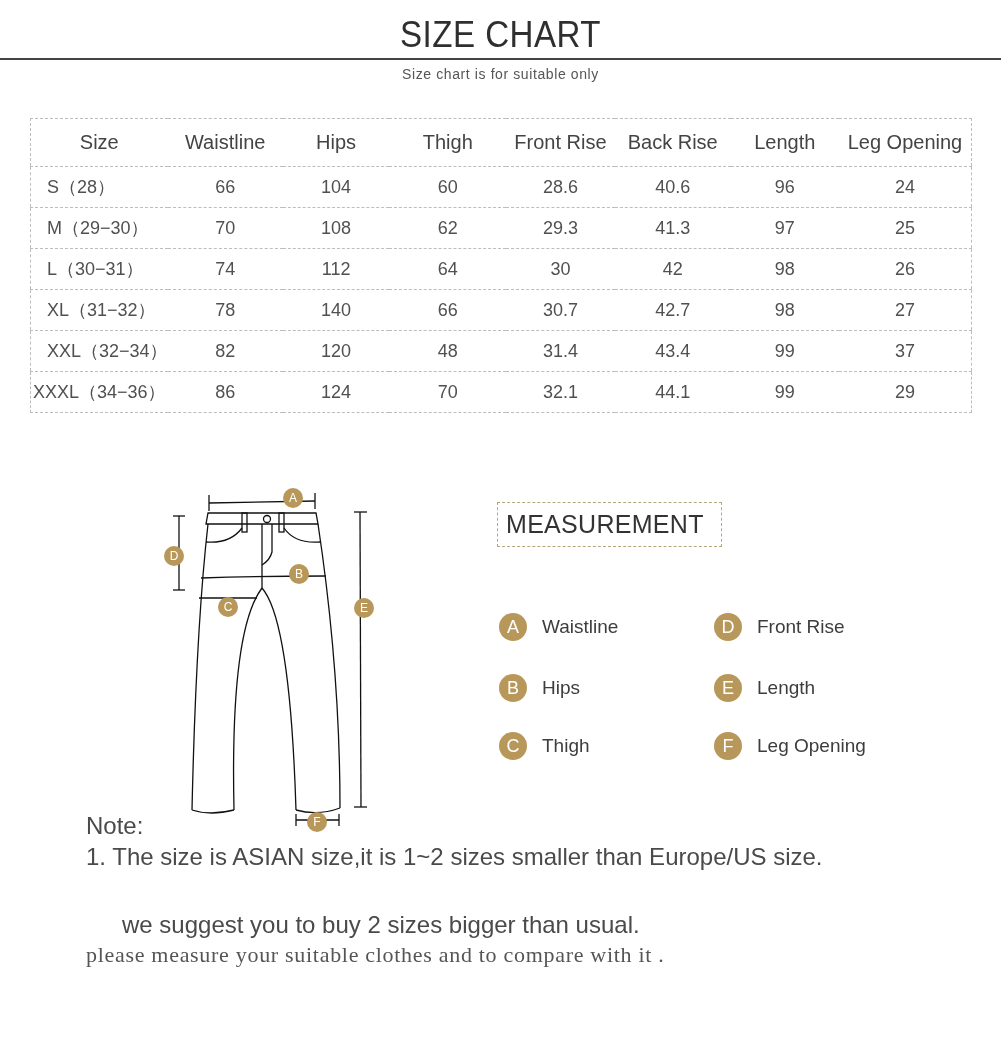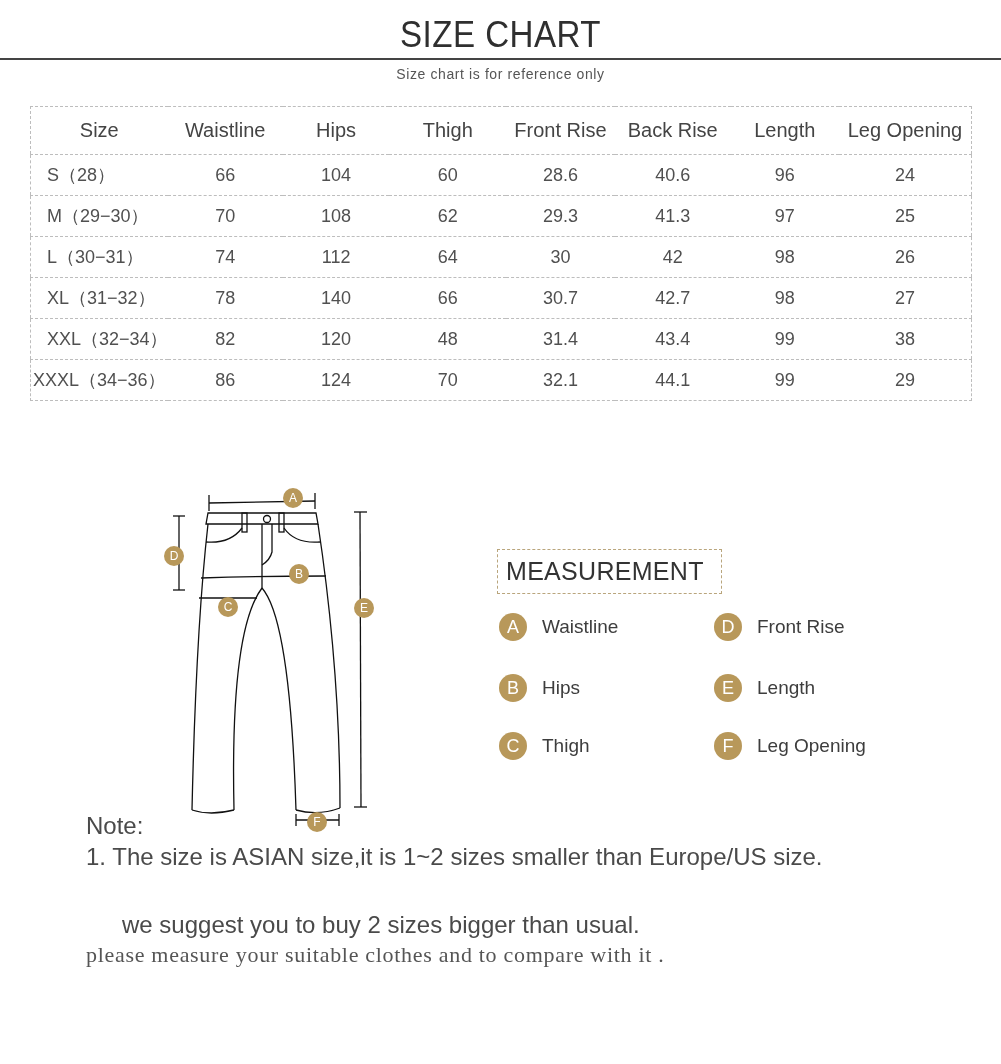--- a/index.html
+++ b/index.html
@@ -11,21 +11,21 @@
     font-size: 36px; color: #2f2f2f; letter-spacing: 0.5px;
     transform: scaleX(0.92);
   }
   .title-rule { position: absolute; left: 0; top: 58px; width: 1001px; height: 2px; background: #444; }
   .subtitle {
     position: absolute; left: 0; top: 66px; width: 1001px; text-align: center;
     font-size: 14px; color: #555; letter-spacing: 0.6px;
   }
 
   .size-table {
-    position: absolute; left: 30px; top: 106px; width: 942px;
+    position: absolute; left: 30px; top: 118px; width: 942px;
     border: 1px dashed #bdbdbd; border-collapse: collapse;
   }
   .size-table th, .size-table td {
     font-weight: normal; text-align: center; color: #505050; height: 41px;
     border-bottom: 1px dashed #bdbdbd; white-space: nowrap; padding: 0;
   }
   .size-table th { font-size: 20px; height: 48px; color: #444; }
   .size-table td { font-size: 18px; }
   .size-table tr:last-child td { border-bottom: none; }
   .size-table td.sizecell { text-align: left; padding-left: 16px; }
@@ -33,37 +33,37 @@
   .diagram { position: absolute; left: 150px; top: 470px; width: 250px; height: 370px; }
 
   .badge {
     display: inline-flex; align-items: center; justify-content: center;
     width: 28px; height: 28px; border-radius: 50%; background: #b8985a;
     color: #fff; font-size: 18px; font-family: "Liberation Sans", sans-serif;
   }
   .badge.small { width: 20px; height: 20px; font-size: 12px; }
 
   .measure-box {
-    position: absolute; left: 497px; top: 549px; width: 225px; height: 45px;
+    position: absolute; left: 497px; top: 502px; width: 225px; height: 45px;
     border: 1px dashed #b9a57c; font-size: 25px; color: #333;
     display: flex; align-items: center; padding-left: 8px; letter-spacing: 0.3px;
   }
   .legend-item { position: absolute; display: flex; align-items: center; gap: 15px; font-size: 19px; color: #3d3d3d; }
 
   .notes { position: absolute; left: 86px; top: 810px; width: 880px; }
   .notes .sans { font-family: "Liberation Sans", sans-serif; font-size: 24px; color: #4a4a4a; line-height: 31px; transform-origin: left; }
   .notes .serif { font-family: "Liberation Serif", serif; font-size: 22px; color: #555; line-height: 30px; letter-spacing: 0.7px; }
   .indent { padding-left: 36px; margin-top: 37px; }
 </style>
 </head>
 <body>
 
 <div class="title">SIZE CHART</div>
 <div class="title-rule"></div>
-<div class="subtitle">Size chart is for reference only</div>
+<div class="subtitle">Size chart is for suitable only</div>
 
 <table class="size-table">
   <thead>
     <tr>
       <th style="width:116px">Size</th>
       <th style="width:118px">Waistline</th>
       <th style="width:112px">Hips</th>
       <th style="width:122px">Thigh</th>
       <th style="width:110px">Front Rise</th>
       <th style="width:118px">Back Rise</th>
@@ -113,21 +113,21 @@
       <td>27</td>
     </tr>
     <tr>
       <td class="sizecell">XXL（32−34）</td>
       <td>82</td>
       <td>120</td>
       <td>48</td>
       <td>31.4</td>
       <td>43.4</td>
       <td>99</td>
-      <td>38</td>
+      <td>37</td>
     </tr>
     <tr>
       <td class="sizecell" style="padding-left:2px">XXXL（34−36）</td>
       <td>86</td>
       <td>124</td>
       <td>70</td>
       <td>32.1</td>
       <td>44.1</td>
       <td>99</td>
       <td>29</td>

